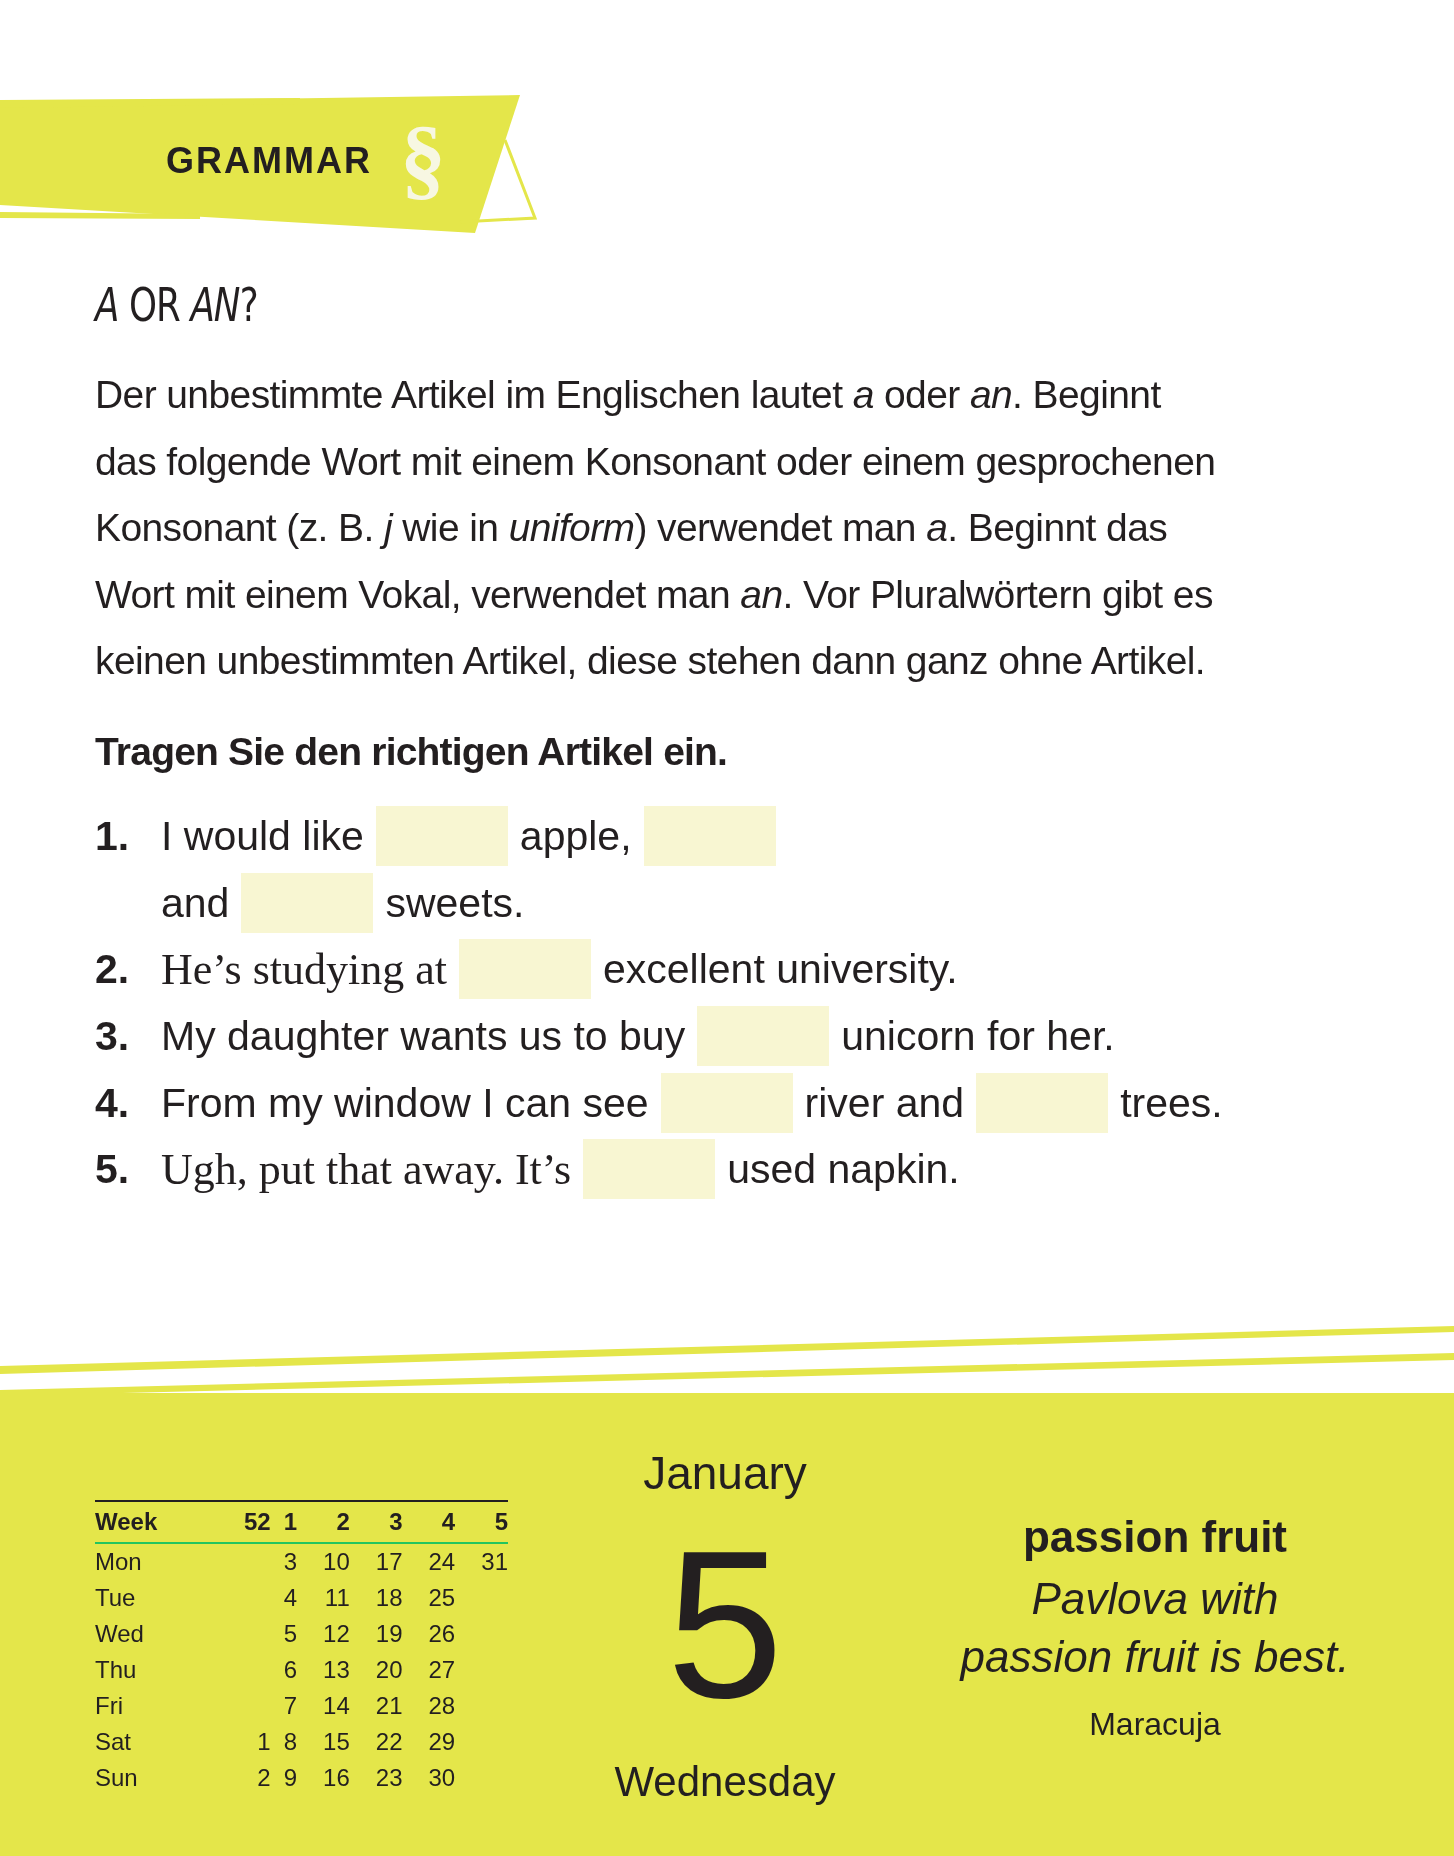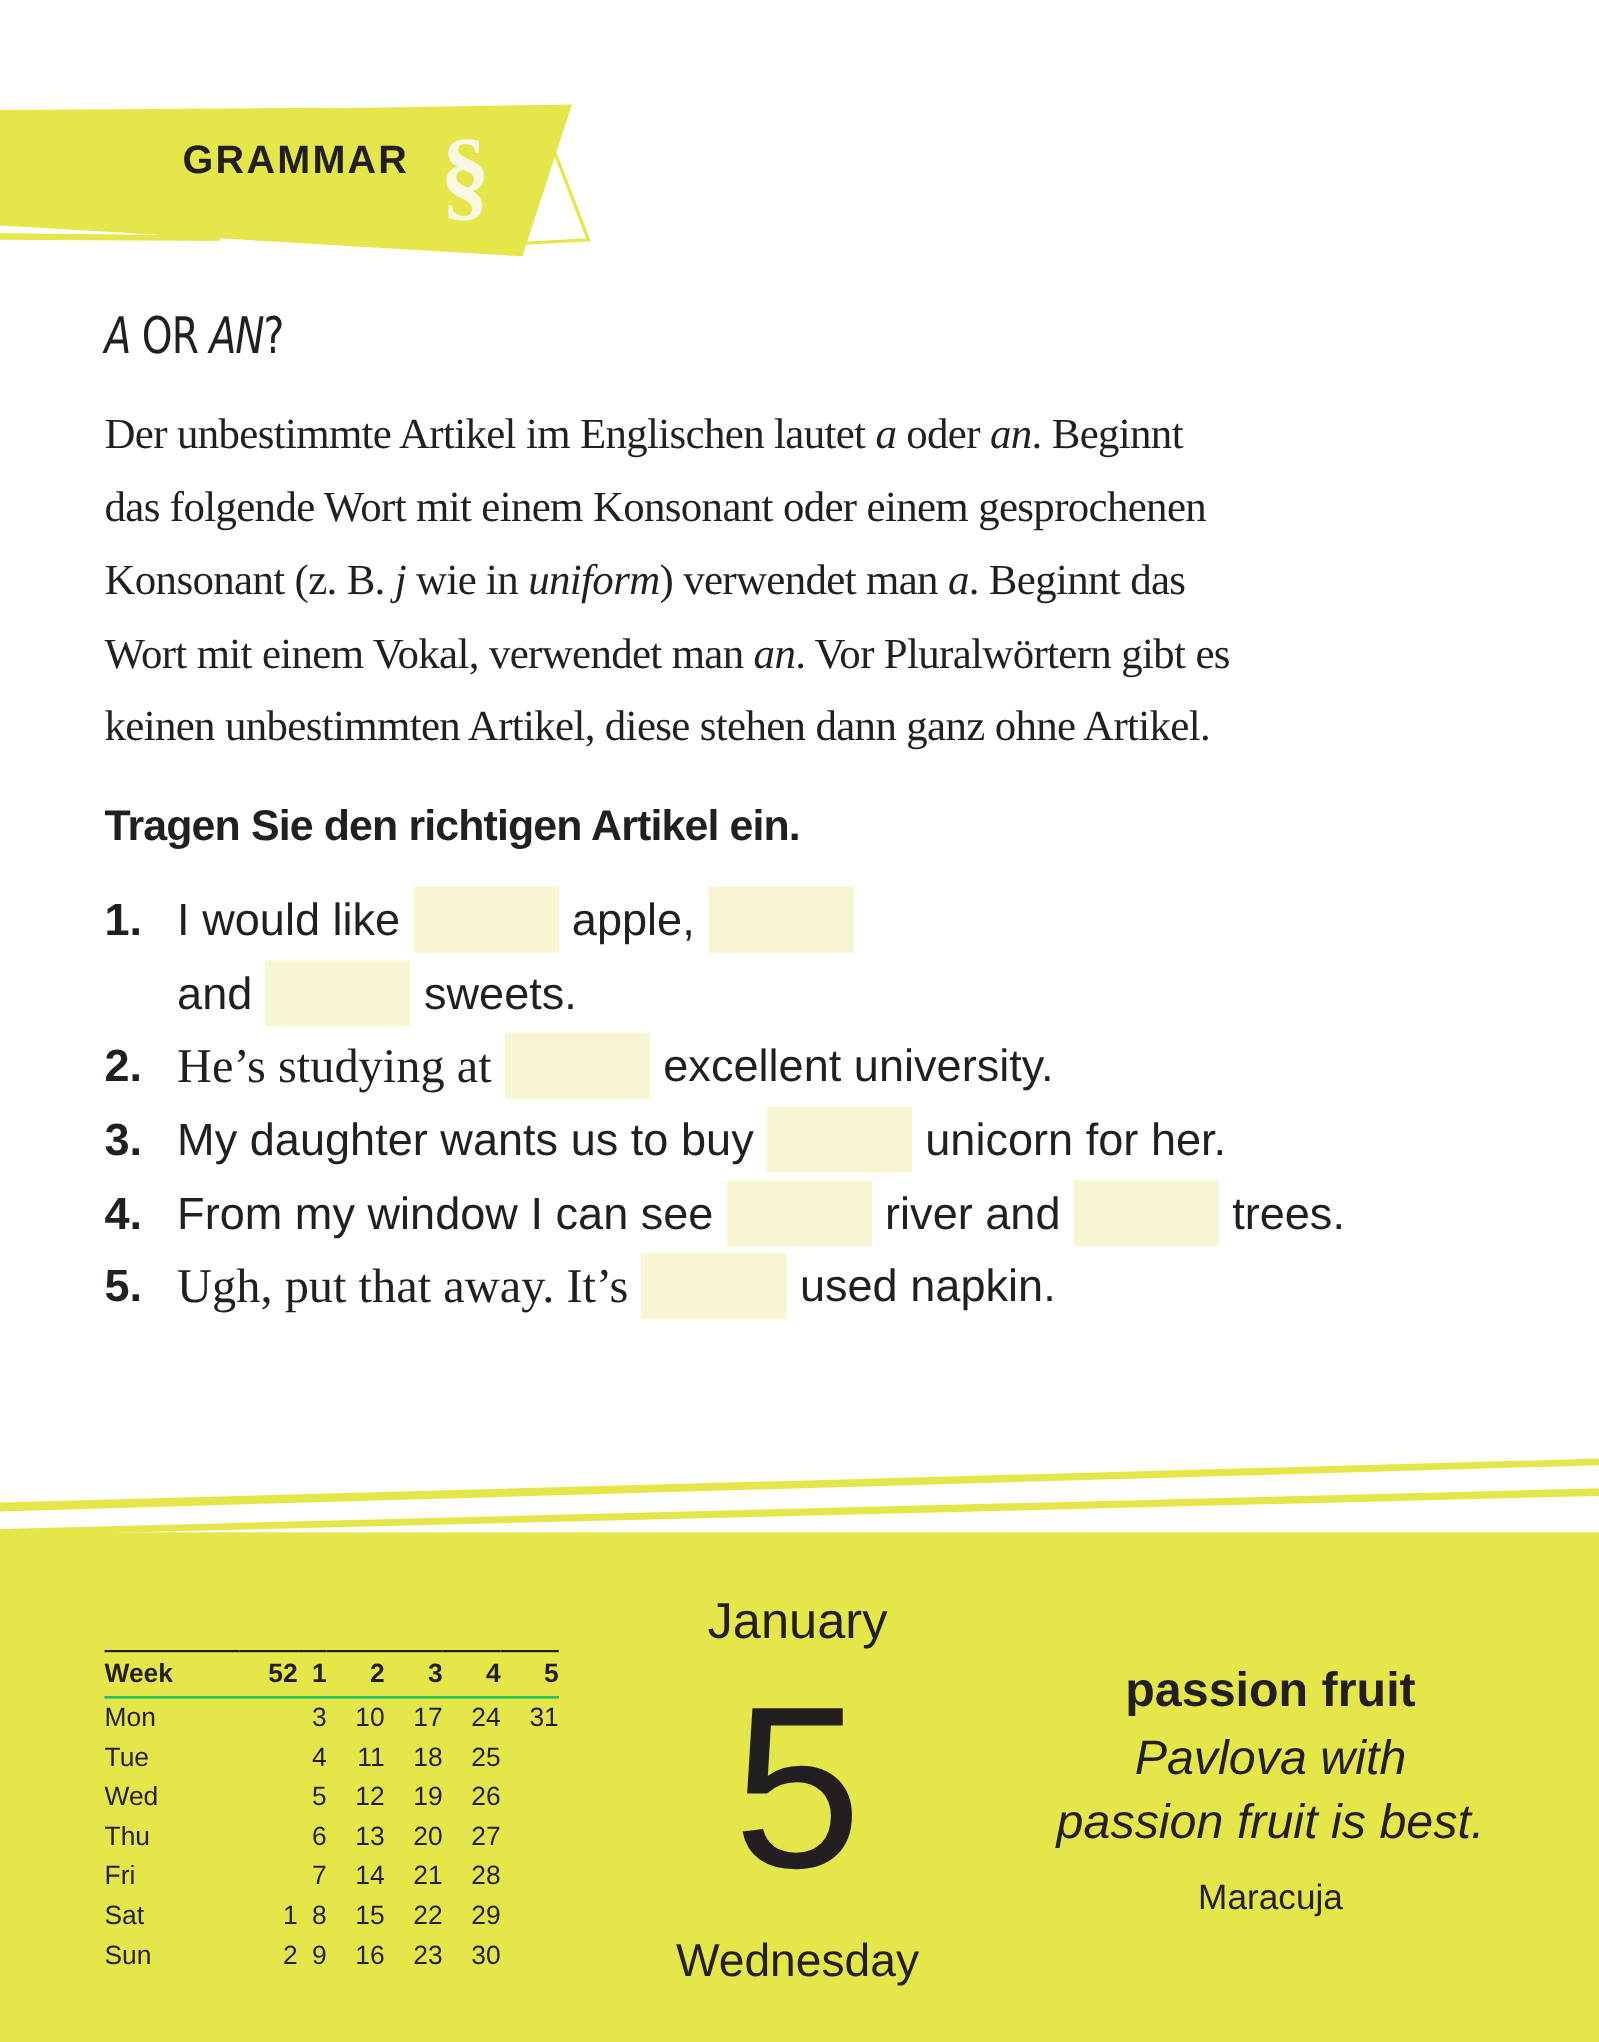--- a/index.html
+++ b/index.html
@@ -1,23 +1,23 @@
 <!DOCTYPE html>
 <html><head>
 <meta charset="utf-8">
 <style>
   html, body { margin:0; padding:0; }
   body { width:1454px; height:1856px; background:#ffffff; position:relative; overflow:hidden; font-family:"Liberation Sans", sans-serif; color:#231f20; }
   .abs { position:absolute; }
   svg.deco { position:absolute; left:0; top:0; }
-  .banner-label { left:166px; top:124px; font-size:36px; font-weight:bold; letter-spacing:2px; color:#231f20; }
+  .banner-label { left:166px; top:140px; font-size:36px; font-weight:bold; letter-spacing:2px; color:#231f20; }
   .section-icon { left:400px; top:112px; font-size:92px; font-weight:bold; color:#f7f7e2; font-family:"Liberation Serif", serif; line-height:1; }
   .title { left:95px; top:278px; font-size:46px; font-family:"DejaVu Sans", sans-serif; font-stretch:condensed; transform:scaleX(0.86); transform-origin:left; letter-spacing:-1px; }
   .title i { font-style:italic; }
-  .para { left:95px; top:362px; width:1290px; font-size:39px; line-height:66.5px; letter-spacing:-0.6px;font-family:Liberation Serif, serif; }
+  .para { left:95px; top:362px; width:1290px; font-size:39px; line-height:66.5px; letter-spacing:-0.6px; }
   .para .line { display:block; white-space:nowrap; }
   .instr { left:95px; top:730px; font-size:39px; font-weight:bold; letter-spacing:-0.8px; }
   .ex { position:absolute; left:95px; font-size:41px; white-space:nowrap; display:flex; align-items:center; height:62px; }
   .ex .num { font-weight:bold; width:66px; display:inline-block; }
   .ex .serif { font-family:"Liberation Serif", serif; font-size:44px; }
   .blank { display:inline-block; width:132px; height:60px; background:#f8f6d2; margin:0 12px; vertical-align:middle; }
   .bottom { left:0; top:1393px; width:1454px; height:463px; background:#e4e64a; }
   table.cal { position:absolute; left:95px; top:1500px; width:413px; border-collapse:collapse; font-size:24px; color:#231f20; }
   table.cal th { font-weight:bold; text-align:right; padding:6px 0 6px 0; border-top:2px solid #231f20; border-bottom:2px solid #22c55e; }
   table.cal th.wk { text-align:left; }

